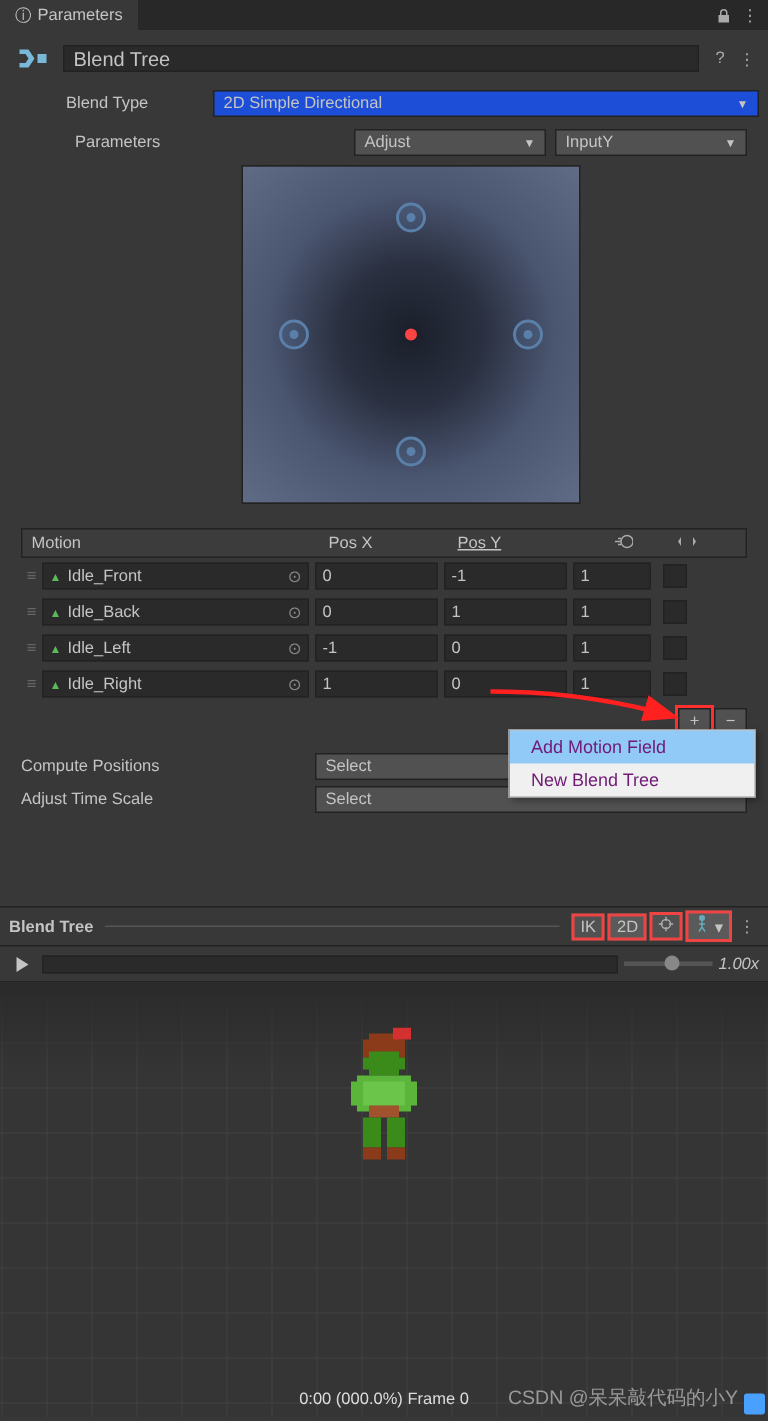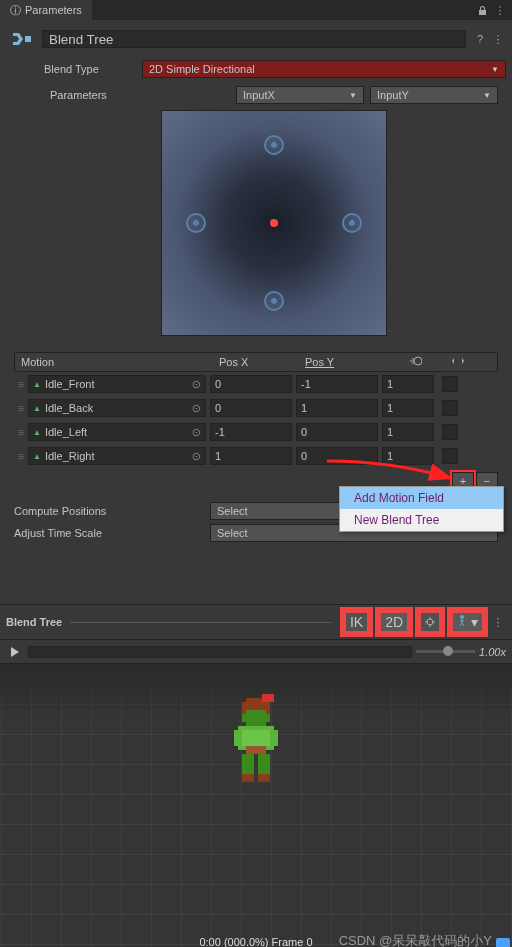--- a/index.html
+++ b/index.html
@@ -10,21 +10,21 @@
 .tab-bar-right { margin-left: auto; display: flex; gap: 2px; padding-right: 4px; }
 .icon-btn { width: 16px; height: 16px; display: flex; align-items: center; justify-content: center; cursor: pointer; color: #aaa; }
 
 .header-row { display: flex; align-items: center; padding: 4px 6px; gap: 6px; }
 .state-icon { width: 30px; height: 30px; display: flex; align-items: center; justify-content: center; }
 .name-field { flex: 1; background: #2a2a2a; border: 1px solid #222; padding: 2px 6px; height: 18px; color: #c4c4c4; }
 .header-icons { display: flex; gap: 2px; }
 
 .prop-row { display: flex; align-items: center; padding: 2px 6px; gap: 6px; }
 .prop-label { width: 130px; padding-left: 38px; }
-.dropdown { flex: 1; background: #7f1d1d; border: 1px solid #222; padding: 2px 6px; height: 18px; display: flex; align-items: center; justify-content: space-between; color: #c4c4c4; }
+.dropdown { flex: 1; background: #1d4ed8; border: 1px solid #222; padding: 2px 6px; height: 18px; display: flex; align-items: center; justify-content: space-between; color: #c4c4c4; }
 .dropdown-arrow { font-size: 8px; }
 
 .params-section { padding: 6px 14px; margin-left: 36px; }
 .params-row { display: flex; align-items: center; gap: 6px; margin-bottom: 6px; }
 .params-label { width: 180px; }
 .param-dd { flex: 1; background: #515151; border: 1px solid #222; padding: 2px 6px; height: 18px; display: flex; align-items: center; justify-content: space-between; }
 
 .blend-viz { width: 226px; height: 226px; margin: 0 auto 10px; background: radial-gradient(circle at center, #1a1f2a 0%, #2a3040 30%, #4a5570 60%, #606b85 100%); position: relative; border: 1px solid #222; }
 .blend-node { position: absolute; width: 20px; height: 20px; border: 2px solid #5a7fa8; border-radius: 50%; background: rgba(90,127,168,0.2); transform: translate(-50%,-50%); }
 .blend-node::after { content: ''; position: absolute; width: 6px; height: 6px; background: #5a7fa8; border-radius: 50%; top: 50%; left: 50%; transform: translate(-50%,-50%) rotate(45deg); }
@@ -60,21 +60,21 @@
 
 .compute-row { display: flex; align-items: center; padding: 2px 14px; gap: 6px; }
 .compute-label { width: 190px; }
 .compute-dd { flex: 1; background: #515151; border: 1px solid #222; padding: 2px 6px; height: 18px; display: flex; align-items: center; }
 
 .spacer { height: 60px; }
 
 .preview-header { display: flex; align-items: center; padding: 2px 6px; background: #383838; border-top: 1px solid #222; border-bottom: 1px solid #222; gap: 2px; }
 .preview-title { font-weight: bold; }
 .preview-line { flex: 1; height: 1px; background: #555; margin: 0 6px; }
-.preview-btn { padding: 1px 4px; background: #515151; border: 6px solid #ef4444; font-size: 14px; }
+.preview-btn { padding: 1px 4px; background: #515151; border: 2px solid #ef4444; font-size: 11px; }
 .preview-btn.active { background: #5a5a5a; }
 
 .timeline-row { display: flex; align-items: center; height: 24px; padding: 0 6px; border-bottom: 1px solid #222; font-style: italic; }
 .play-btn { width: 18px; height: 18px; display: flex; align-items: center; justify-content: center; }
 .timeline-track { flex: 1; height: 12px; background: #2a2a2a; border: 1px solid #222; margin: 0 4px; position: relative; }
 .speed-slider { width: 90px; display: flex; align-items: center; gap: 4px; }
 .slider-track { flex: 1; height: 3px; background: #555; position: relative; }
 .slider-thumb { position: absolute; width: 10px; height: 10px; background: #888; border-radius: 50%; top: -4px; left: 45%; }
 
 .preview-viewport { height: 290px; background: #353535; position: relative; background-image: 
@@ -126,21 +126,21 @@
   <div class="dropdown">
     <span>2D Simple Directional</span>
     <span class="dropdown-arrow">▼</span>
   </div>
 </div>
 
 <div class="params-section">
   <div class="params-row">
     <div class="params-label">Parameters</div>
     <div class="param-dd">
-      <span>InputX</span>
+      <span>Adjust</span>
         <span class="dropdown-arrow">▼</span>
     </div>
     <div class="param-dd">
       <span>InputY</span>
         <span class="dropdown-arrow">▼</span>
     </div>
   </div>
 
   <div class="blend-viz">
     <div class="blend-node" style="left:50%;top:15%"></div>

